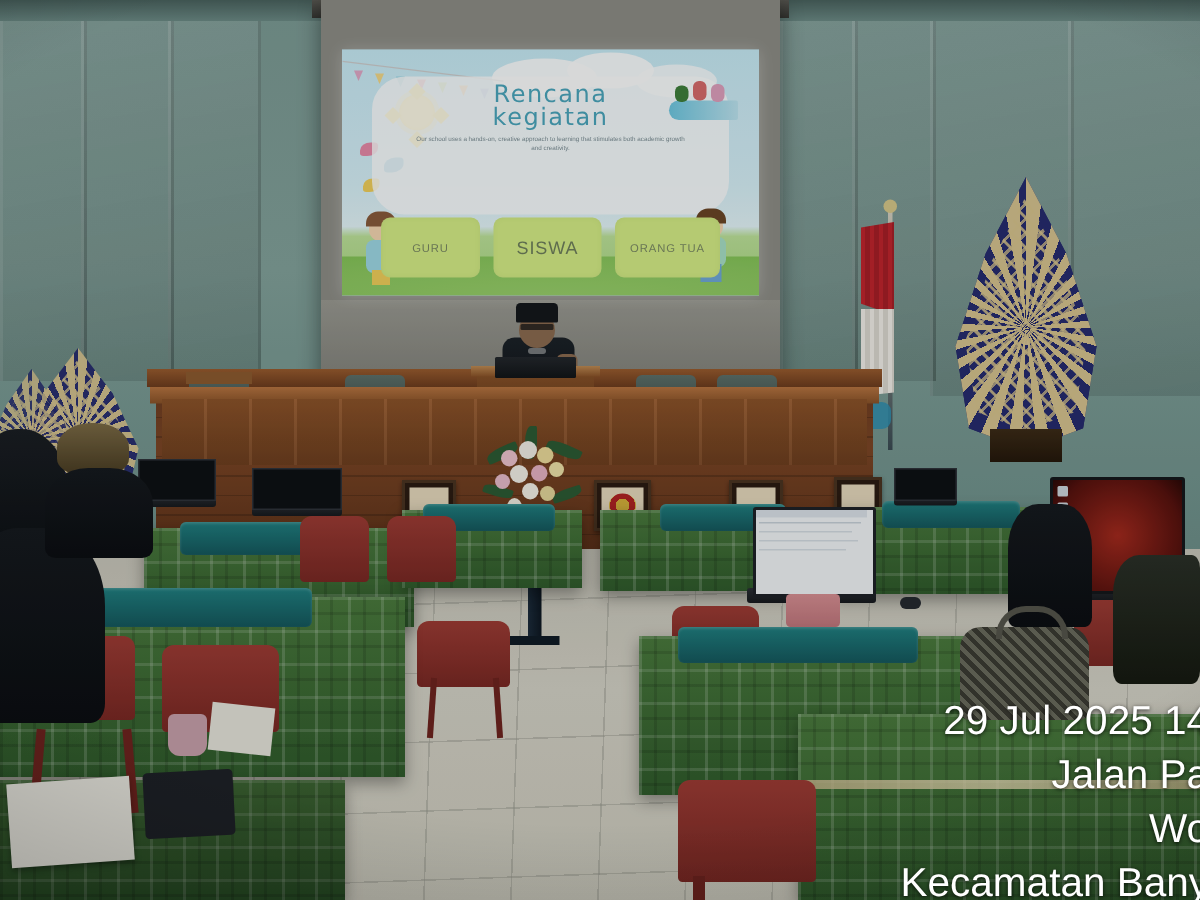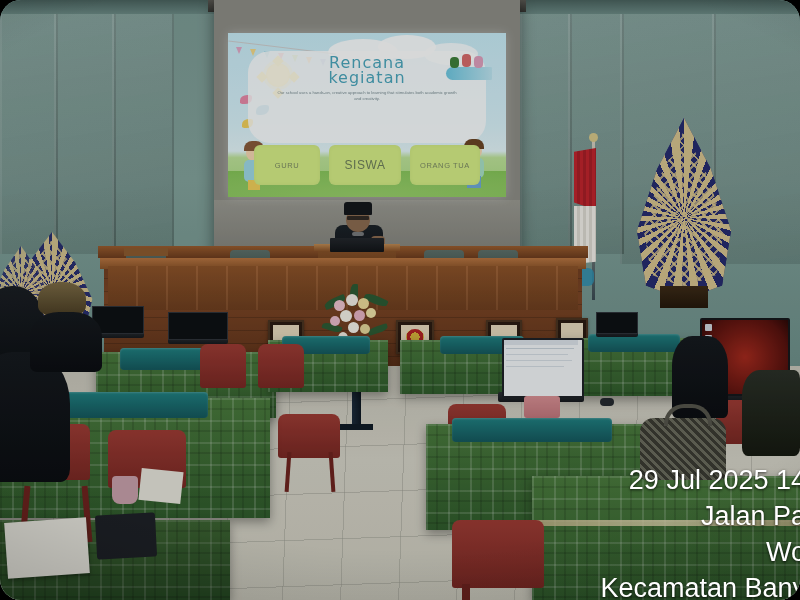--- a/index.html
+++ b/index.html
@@ -1,21 +1,20 @@
 <!DOCTYPE html>
 <html><head>
 <meta charset="utf-8">
 <title>Meeting Room Photo</title>
 <style>
   html,body{margin:0;padding:0;background:#000;}
   #stage{
     position:relative;width:800px;height:600px;overflow:hidden;
     font-family:"Liberation Sans",sans-serif;
     background:#3b5b54;
-    border-radius:21px;
   }
   .abs{position:absolute;}
 
   
   #wall{inset:0;background:
      linear-gradient(180deg,#7d9b95 0%,#83a29b 30%,#6f918b 60%,#5d827c 100%);}
   .wall-panel{
     background:linear-gradient(170deg,rgba(255,255,255,.07),rgba(0,0,0,.12));
     border-left:2px solid rgba(255,255,255,.10);
     border-right:2px solid rgba(0,0,0,.14);

